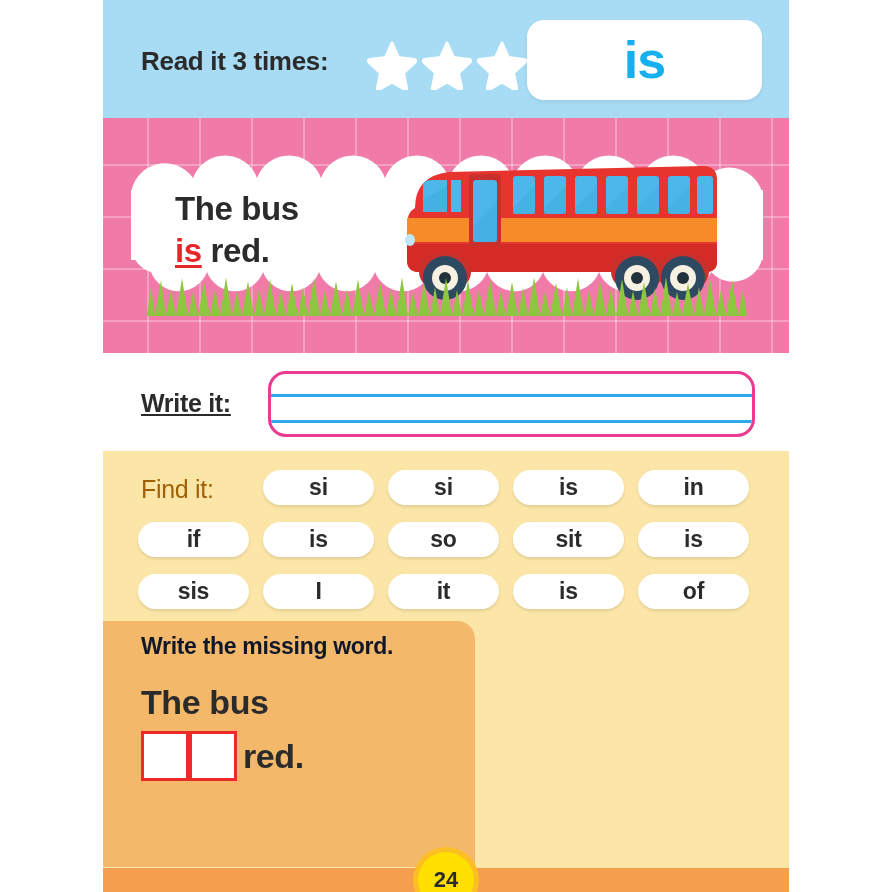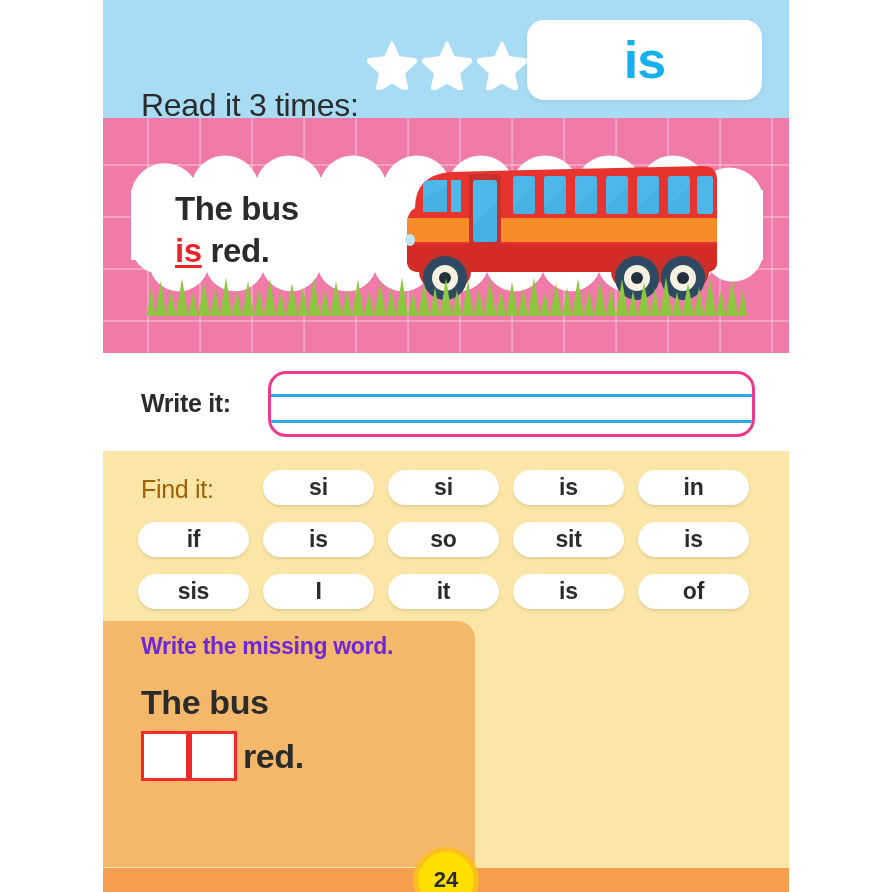--- a/index.html
+++ b/index.html
@@ -36,26 +36,25 @@
     position: absolute;
     left: 0; top: 0;
     width: 686px;
     height: 118px;
     background: #a8dcf5;
   }
   #read-label {
     position: absolute;
     left: 38px;
     top: 46px;
-    font-size: 32px;
-    font-weight: normal;
+    font-size: 26px;
+    font-weight: bold;
     color: #2b2b2b;
     letter-spacing: -0.3px;
     white-space: nowrap;
-    margin-top: 41px;
   }
   #stars {
     position: absolute;
     left: 264px;
     top: 40px;
     display: flex;
     gap: 5px;
   }
   .star {
     width: 50px;
@@ -154,20 +153,21 @@
     background: #ffffff;
   }
   #write-label {
     position: absolute;
     left: 38px;
     top: 36px;
     font-size: 25px;
     font-weight: bold;
     color: #2b2b2b;
     letter-spacing: -0.3px;
+    text-decoration: underline;
   }
   #write-box {
     position: absolute;
     left: 165px;
     top: 18px;
     width: 487px;
     height: 66px;
     border: 3px solid #ec3a90;
     border-radius: 18px;
     background: #ffffff;
@@ -241,21 +241,21 @@
     background: #f4b86a;
     border-top-right-radius: 18px;
     border-bottom-right-radius: 0px;
   }
   #missing-title {
     position: absolute;
     left: 38px;
     top: 12px;
     font-size: 23px;
     font-weight: bold;
-    color: #6d28d9;
+    color: #0f172a;
     letter-spacing: -0.3px;
   }
   #missing-sentence {
     position: absolute;
     left: 38px;
     top: 62px;
     font-size: 34px;
     font-weight: bold;
     color: #2b2b2b;
     letter-spacing: -0.4px;

